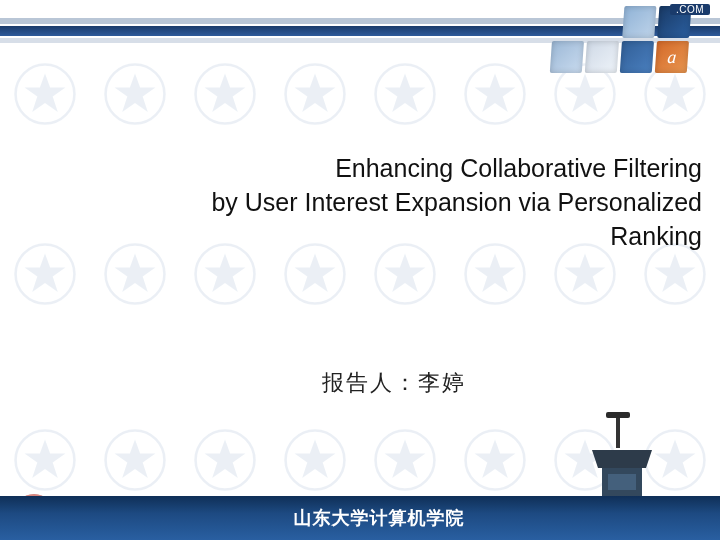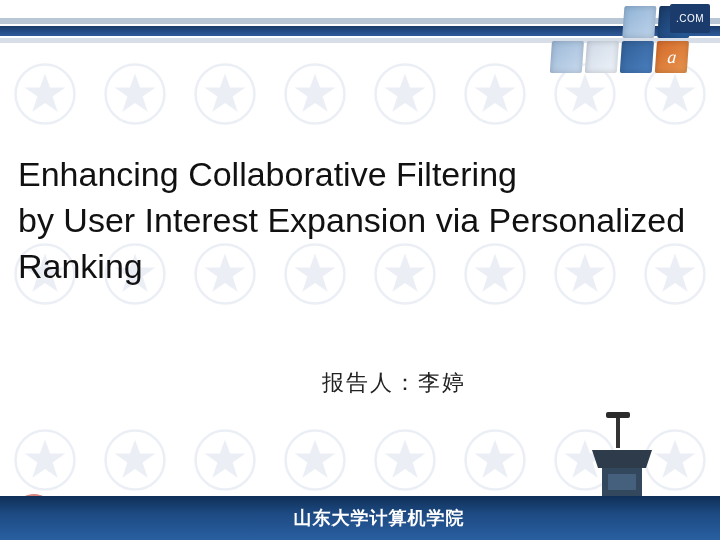--- a/index.html
+++ b/index.html
@@ -34,26 +34,26 @@
   .tile { width: 32px; height: 32px; border-radius: 2px; box-shadow: inset 0 0 6px rgba(0,0,0,0.2); }
   .tile.a { background: linear-gradient(135deg,#193a66,#2b5fa0); grid-column:4; grid-row:1; }
   .tile.b { background: linear-gradient(135deg,#8fb2d6,#bfd4ea); grid-column:3; grid-row:1; }
   .tile.c { background: linear-gradient(135deg,#315f97,#4a7fbf); grid-column:3; grid-row:2; }
   .tile.d { background: linear-gradient(135deg,#d46a2a,#e8954f); grid-column:4; grid-row:2; position:relative; }
   .tile.d::after { content:"a"; position:absolute; inset:0; display:flex; align-items:center; justify-content:center; color:#fff; font-style:italic; font-family: Georgia, serif; font-size:18px; }
   .tile.e { background: linear-gradient(135deg,#cfd9e6,#eef3f9); grid-column:2; grid-row:2; }
   .tile.f { background: linear-gradient(135deg,#9cb8d6,#c9dbef); grid-column:1; grid-row:2; }
   .corner-label {
     position:absolute; top:4px; right:10px; font-size:10px; color:#fff;
-    background:#1a3b6b; padding:9px 6px; border-radius:2px; letter-spacing:0.5px;
+    background:#1a3b6b; padding:0 6px; border-radius:2px; letter-spacing:0.5px;
   }
   
   .title {
     position: absolute; top: 152px; left: 0; width: 100%;
-    text-align: left; font-size: 34px; color: #111; line-height: 1.35;
+    text-align: right; font-size: 25px; color: #111; line-height: 1.35;
     font-family: Arial, sans-serif; white-space: pre-line; padding: 0 18px;
   }
   
   .presenter {
     position: absolute; top: 368px; left: 0; width: 100%; text-align: center;
     font-size: 22px; color: #222; font-family: "SimSun","Songti SC",serif;
     letter-spacing: 2px; padding-left: 68px;
   }
   
   .footer {

